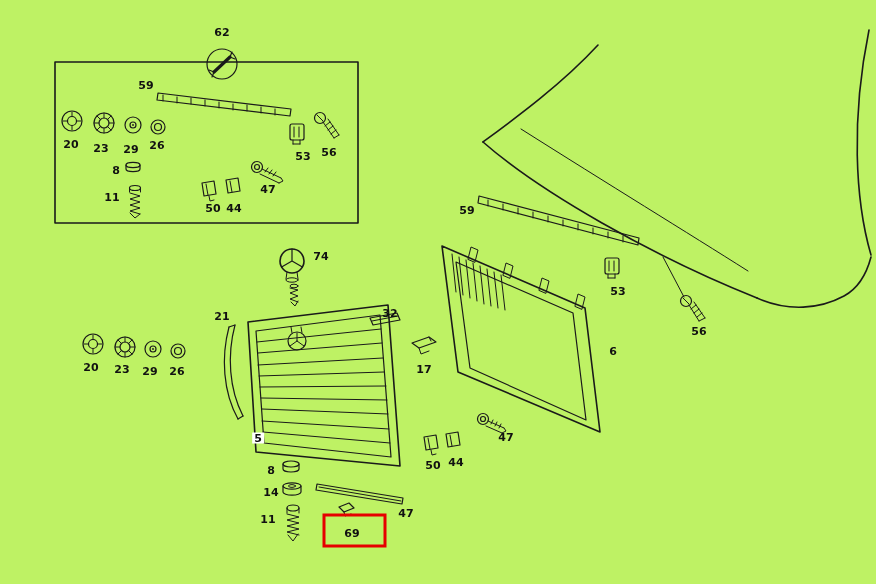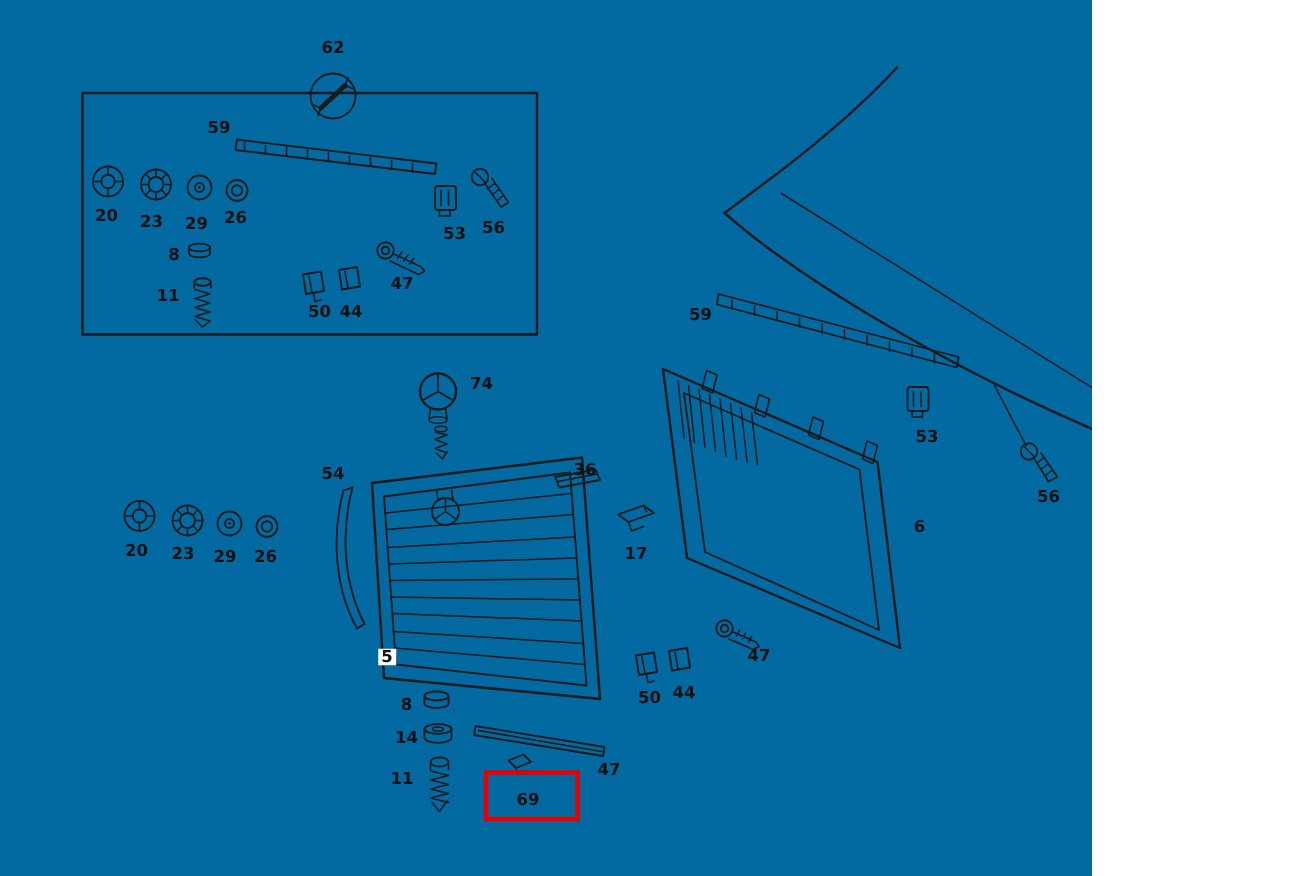--- a/index.html
+++ b/index.html
@@ -1,16 +1,16 @@
 <!DOCTYPE html>
 <html><head>
 <meta charset="utf-8">
 <style>
   html,body{margin:0;padding:0;background:#fff;}
-  .stage{position:relative;width:728px;height:584px;background:#0369a1;overflow:hidden;
+  .stage{position:relative;width:876px;height:584px;background:#bef264;overflow:hidden;
          font-family:"DejaVu Sans", sans-serif;}
   .stage svg{position:absolute;left:0;top:0;}
   .ln{stroke:#1a1a1a;fill:none;stroke-width:1.2;stroke-linecap:round;stroke-linejoin:round;}
   .frame{stroke-width:1.6;}
   .thin{stroke-width:1;}
   .thick{stroke-width:3.2;}
   .lbl{position:absolute;transform:translate(-50%,-50%);font-size:11px;font-weight:bold;
        color:#111;white-space:nowrap;line-height:1;}
   .bg{background:#fff;padding:0 2px;}
 </style>
@@ -227,23 +227,23 @@
 <span class="lbl" style="left:112px;top:197px">11</span>
 <span class="lbl" style="left:303px;top:156px">53</span>
 <span class="lbl" style="left:329px;top:152px">56</span>
 <span class="lbl" style="left:213px;top:208px">50</span>
 <span class="lbl" style="left:234px;top:208px">44</span>
 <span class="lbl" style="left:268px;top:189px">47</span>
 <span class="lbl" style="left:467px;top:210px">59</span>
 <span class="lbl" style="left:618px;top:291px">53</span>
 <span class="lbl" style="left:699px;top:331px">56</span>
 <span class="lbl" style="left:321px;top:256px">74</span>
-<span class="lbl" style="left:390px;top:313px">36</span>
+<span class="lbl" style="left:390px;top:313px">32</span>
 <span class="lbl" style="left:424px;top:369px">17</span>
-<span class="lbl" style="left:222px;top:316px">54</span>
+<span class="lbl" style="left:222px;top:316px">21</span>
 <span class="lbl" style="left:91px;top:367px">20</span>
 <span class="lbl" style="left:122px;top:369px">23</span>
 <span class="lbl" style="left:150px;top:371px">29</span>
 <span class="lbl" style="left:177px;top:371px">26</span>
 <span class="lbl" style="left:613px;top:351px">6</span>
 <span class="lbl bg" style="left:258px;top:438px">5</span>
 <span class="lbl" style="left:433px;top:465px">50</span>
 <span class="lbl" style="left:456px;top:462px">44</span>
 <span class="lbl" style="left:506px;top:437px">47</span>
 <span class="lbl" style="left:271px;top:470px">8</span>

